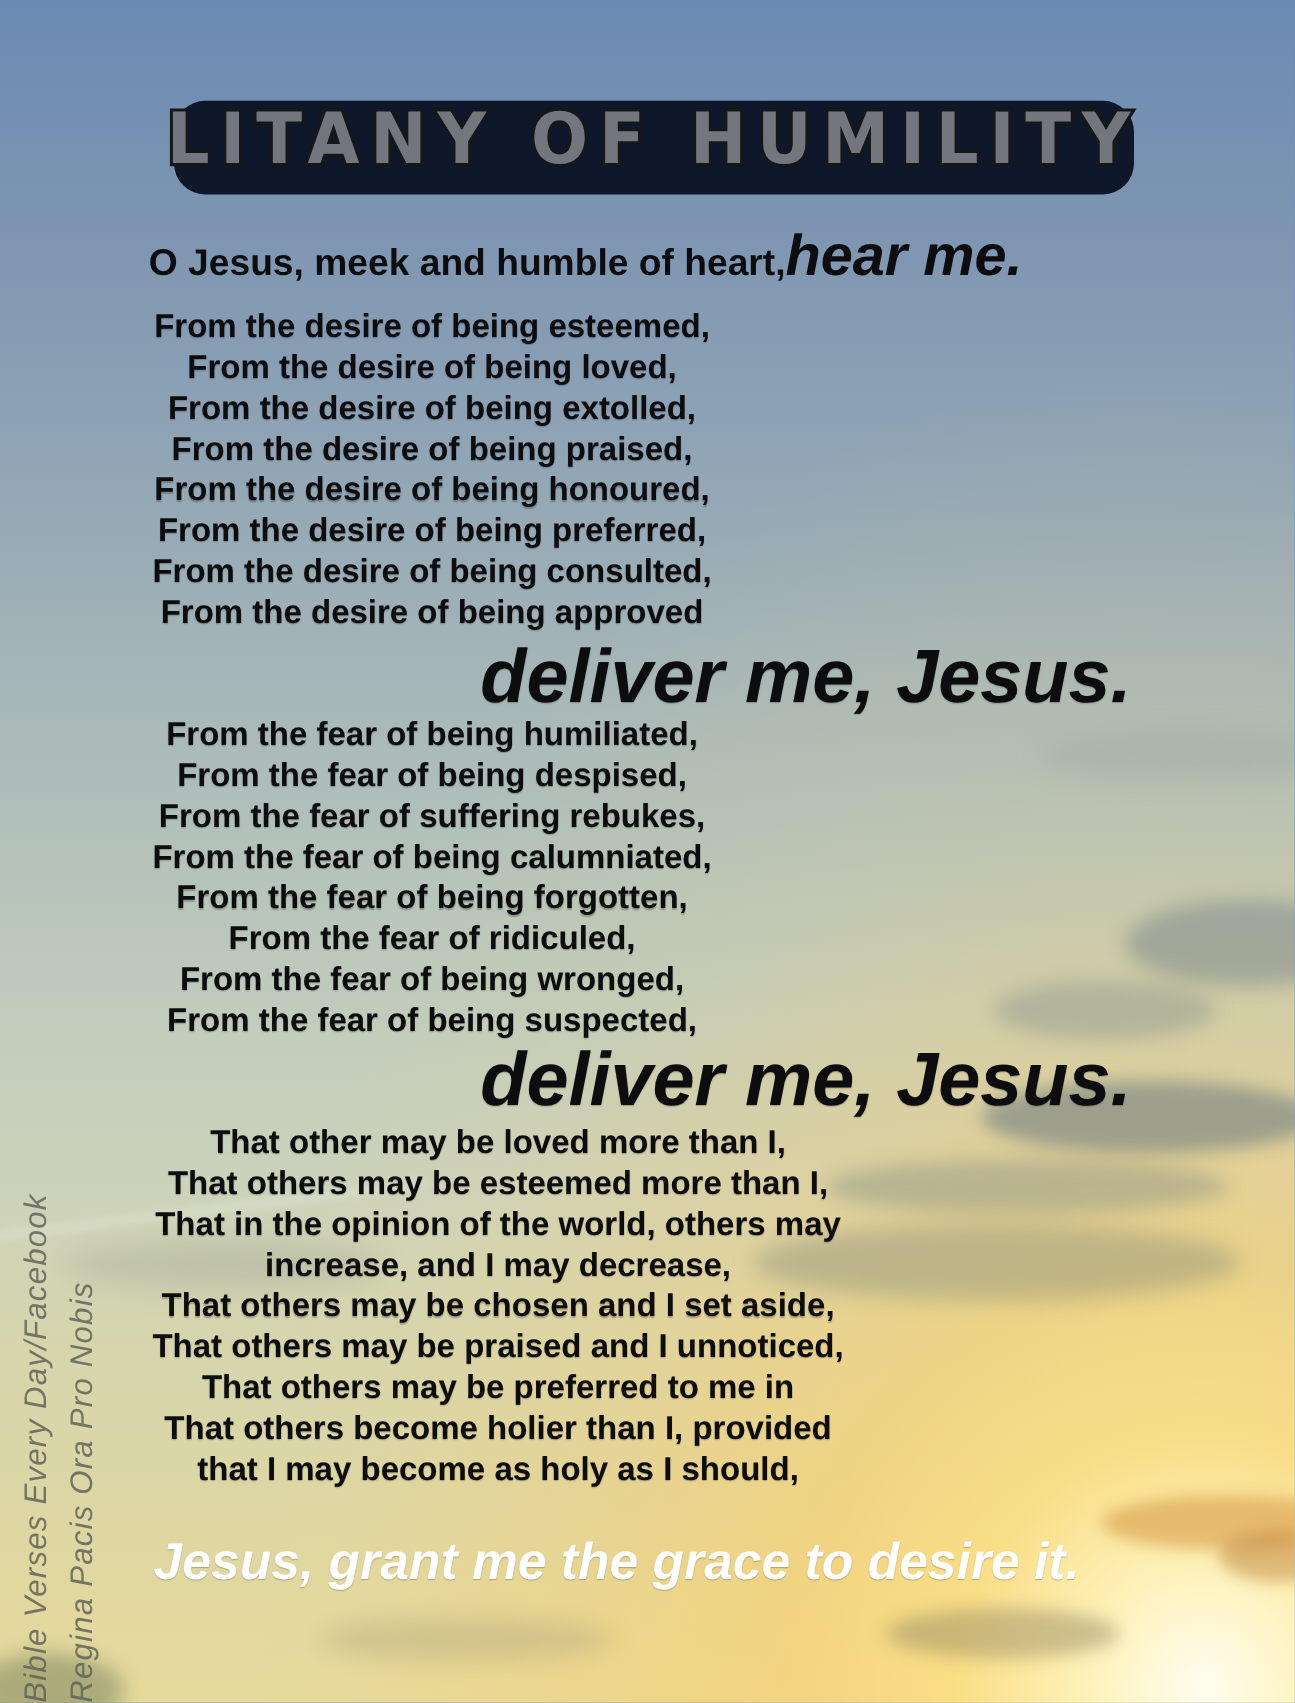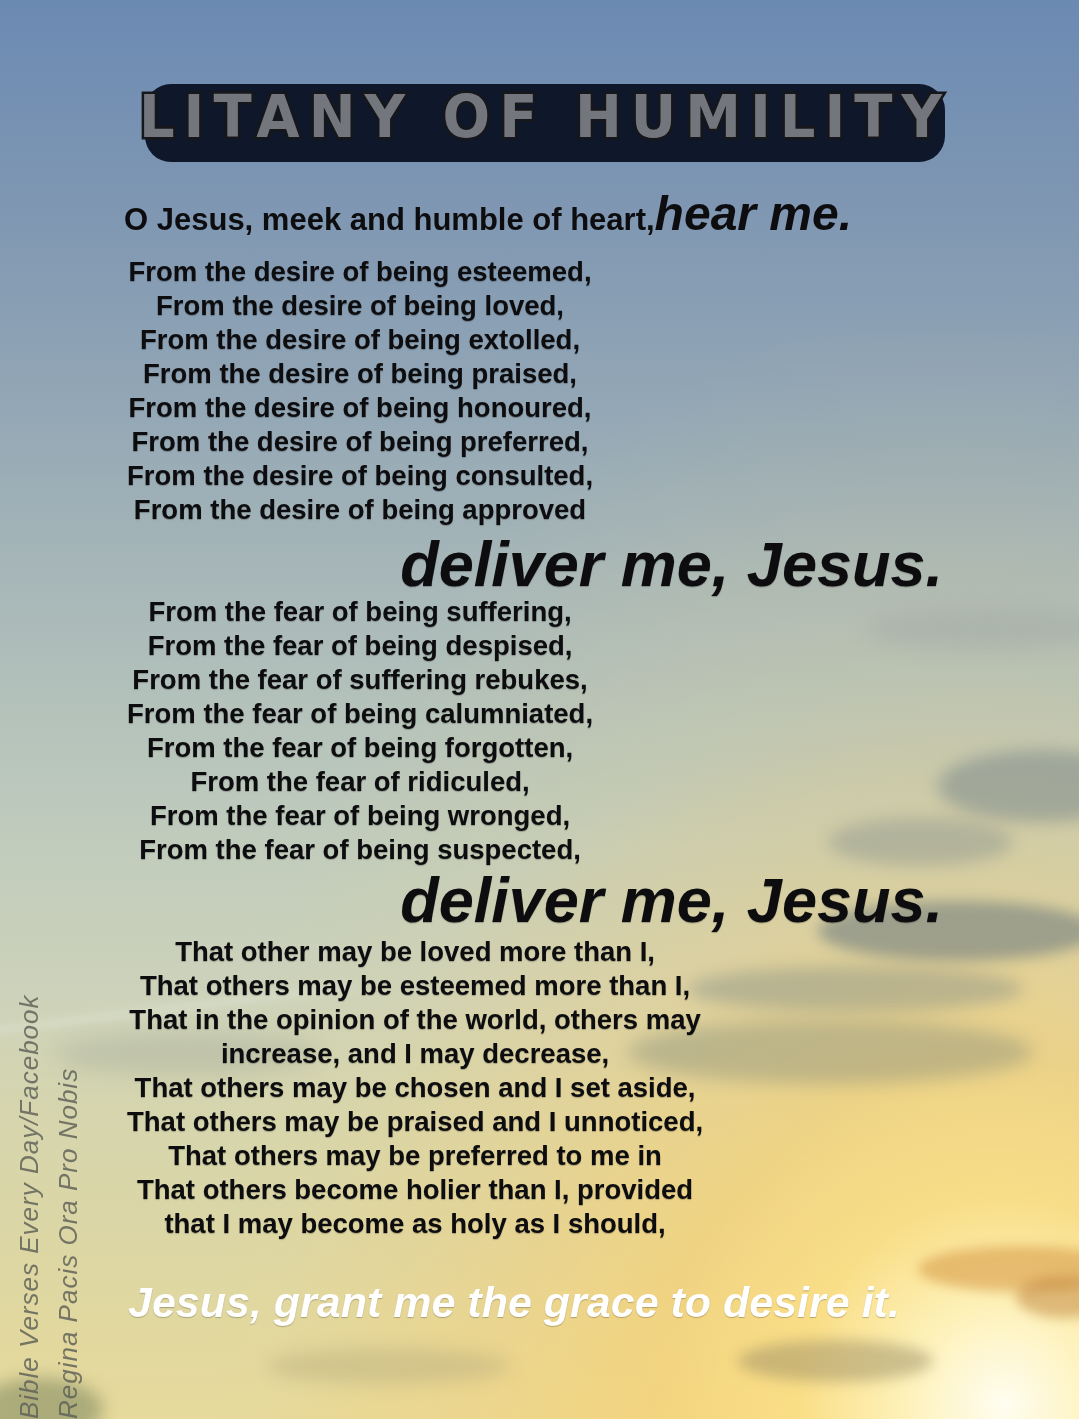--- a/index.html
+++ b/index.html
@@ -98,21 +98,21 @@
     <div class="line">From the desire of being extolled,</div>
     <div class="line">From the desire of being praised,</div>
     <div class="line">From the desire of being honoured,</div>
     <div class="line">From the desire of being preferred,</div>
     <div class="line">From the desire of being consulted,</div>
     <div class="line">From the desire of being approved</div>
   </div>
   <div class="response r1">deliver me, Jesus.</div>
 
   <div class="stanza s2">
-    <div class="line">From the fear of being suffering,</div>
+    <div class="line">From the fear of being humiliated,</div>
     <div class="line">From the fear of being despised,</div>
     <div class="line">From the fear of suffering rebukes,</div>
     <div class="line">From the fear of being calumniated,</div>
     <div class="line">From the fear of being forgotten,</div>
     <div class="line">From the fear of ridiculed,</div>
     <div class="line">From the fear of being wronged,</div>
     <div class="line">From the fear of being suspected,</div>
   </div>
   <div class="response r2">deliver me, Jesus.</div>
 

